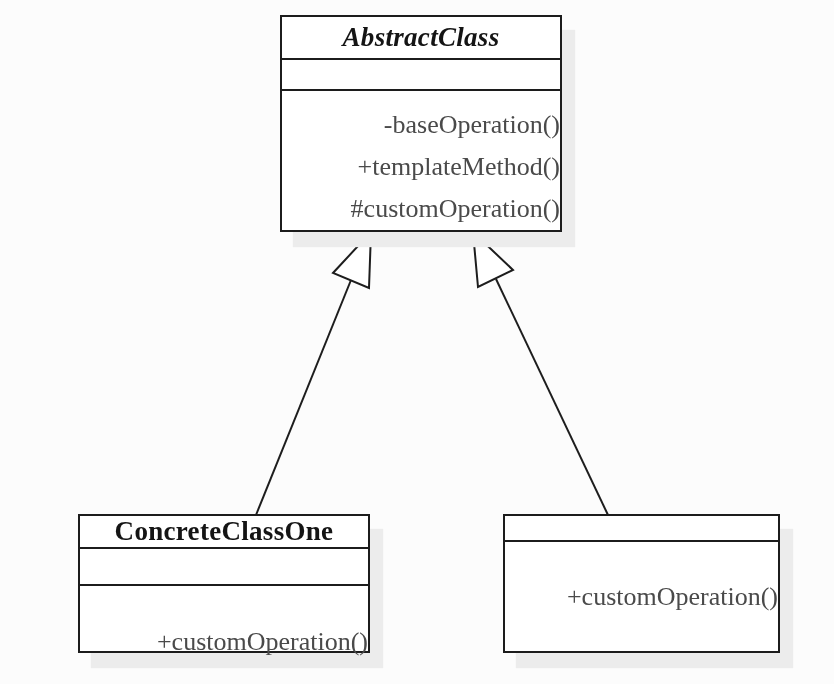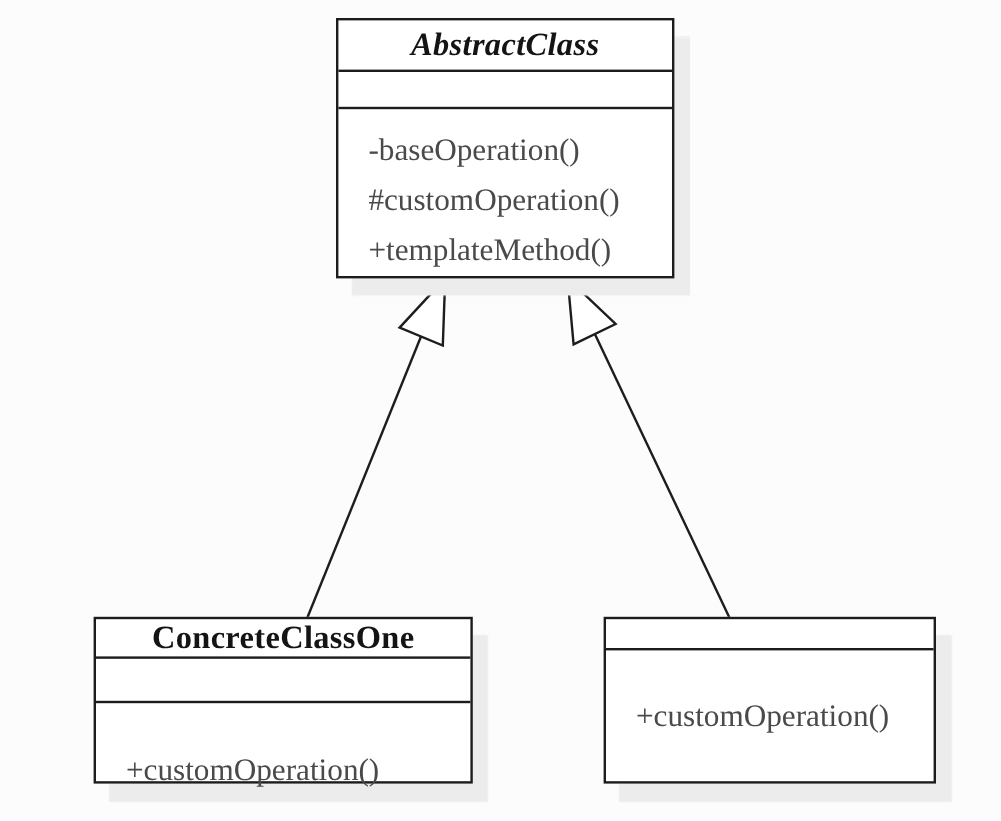--- a/index.html
+++ b/index.html
@@ -44,36 +44,37 @@
     border-bottom: 2px solid #1c1c1c;
   }
   .class-box .methods {
     flex: 1;
     display: flex;
     flex-direction: column;
     justify-content: center;
     padding-left: 25px;
     color: #4a4a4a;
     font-size: 26px;
+    text-align: right;
   }
   .class-box .methods .method-line {
     line-height: 42px;
     white-space: nowrap;
   }
   
   #box-abstract {
     left: 280px; top: 15px;
     width: 282px; height: 217px; gap: 13px;
   }
   #box-abstract .title { height: 60px; font-style: italic; }
   #box-abstract .attributes { height: 25px; }
   
   #box-one {
     left: 78px; top: 514px;
-    width: 316px; height: 139px; gap: 35px;
+    width: 292px; height: 139px; gap: 35px;
   }
   #box-one .title, #box-two .title { height: 58px; }
   #box-one .attributes, #box-two .attributes { height: 26px; }
   
   #box-two {
     left: 503px; top: 514px;
     width: 277px; height: 139px;
   }
   .connector-layer line { stroke: #1d1d1d; stroke-width: 2; }
   .connector-layer polygon { fill: #ffffff; stroke: #1d1d1d; stroke-width: 2; stroke-linejoin: miter; }
@@ -94,22 +95,22 @@
       <line x1="496" y1="279" x2="608" y2="515"></line>
       <polygon points="473,232 513,270 478,287"></polygon>
     </g>
   </svg>
 
   <div class="class-box" id="box-abstract">
     <div class="title">AbstractClass</div>
     <div class="attributes"></div>
     <div class="methods">
       <div class="method-line">-baseOperation()</div>
+      <div class="method-line">+templateMethod()</div>
       <div class="method-line">#customOperation()</div>
-      <div class="method-line">+templateMethod()</div>
     </div>
   </div>
 
   <div class="class-box" id="box-one">
     <div class="title">ConcreteClassOne</div>
     <div class="attributes"></div>
     <div class="methods">
       <div class="method-line">+customOperation()</div>
     </div>
   </div>

